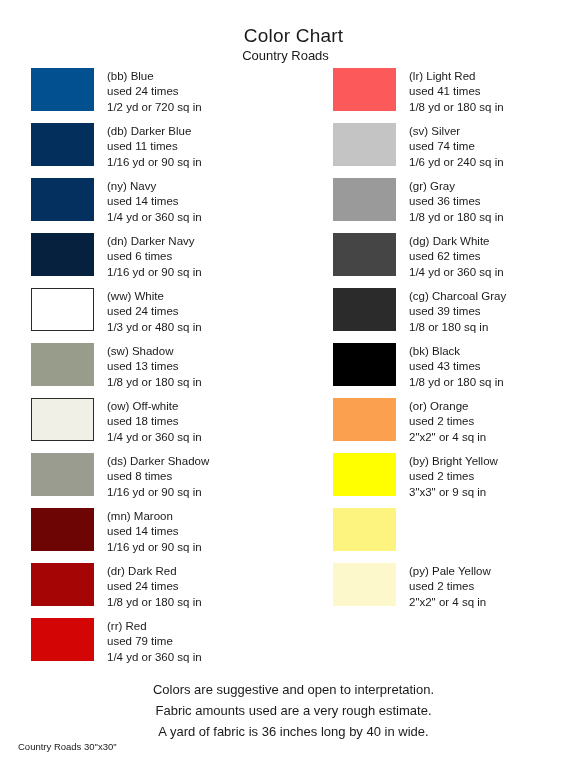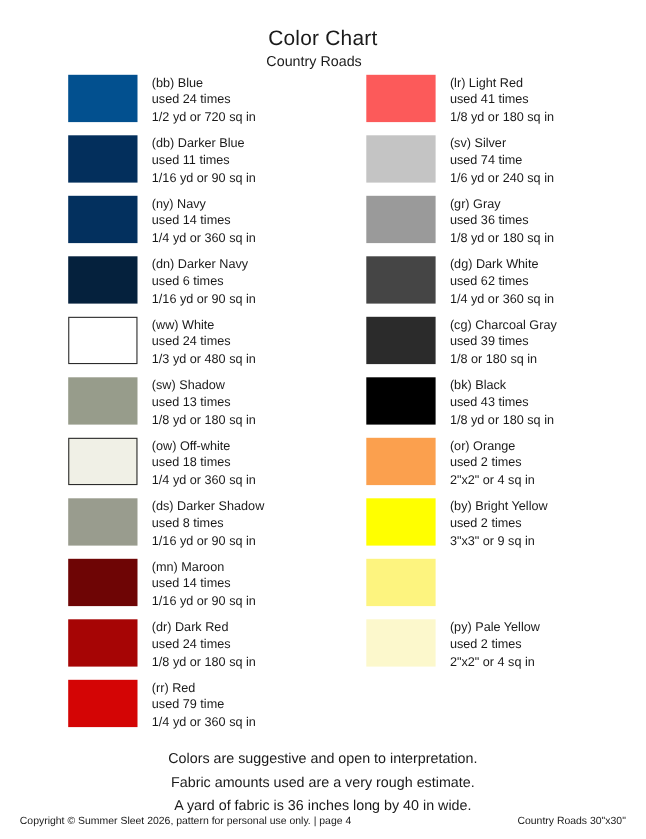--- a/index.html
+++ b/index.html
@@ -50,21 +50,21 @@
     width: 587px;
     display: flex;
     flex-direction: row;
   }
   .col {
     display: flex;
     flex-direction: column;
   }
   .col-left {
     width: 270px;
-    padding-left: 62px;
+    padding-left: 31px;
     box-sizing: border-box;
   }
   .col-right {
     width: 317px;
     padding-left: 63px;
     box-sizing: border-box;
   }
 
   .entry {
     display: flex;
@@ -232,17 +232,16 @@
       </div>
   </div>
 
   <div class="notes">
       <span class="note-line">Colors are suggestive and open to interpretation.</span>
       <span class="note-line">Fabric amounts used are a very rough estimate.</span>
       <span class="note-line">A yard of fabric is 36 inches long by 40 in wide.</span>
     </div>
 
   <div class="footer">
-    <span class="footer-left">Copyright © Summer Sleet 2026, pattern for personal use only. | page 4</span>
     <span class="footer-right">Country Roads 30"x30"</span>
   </div>
 
 </div>
 
 </body></html>

